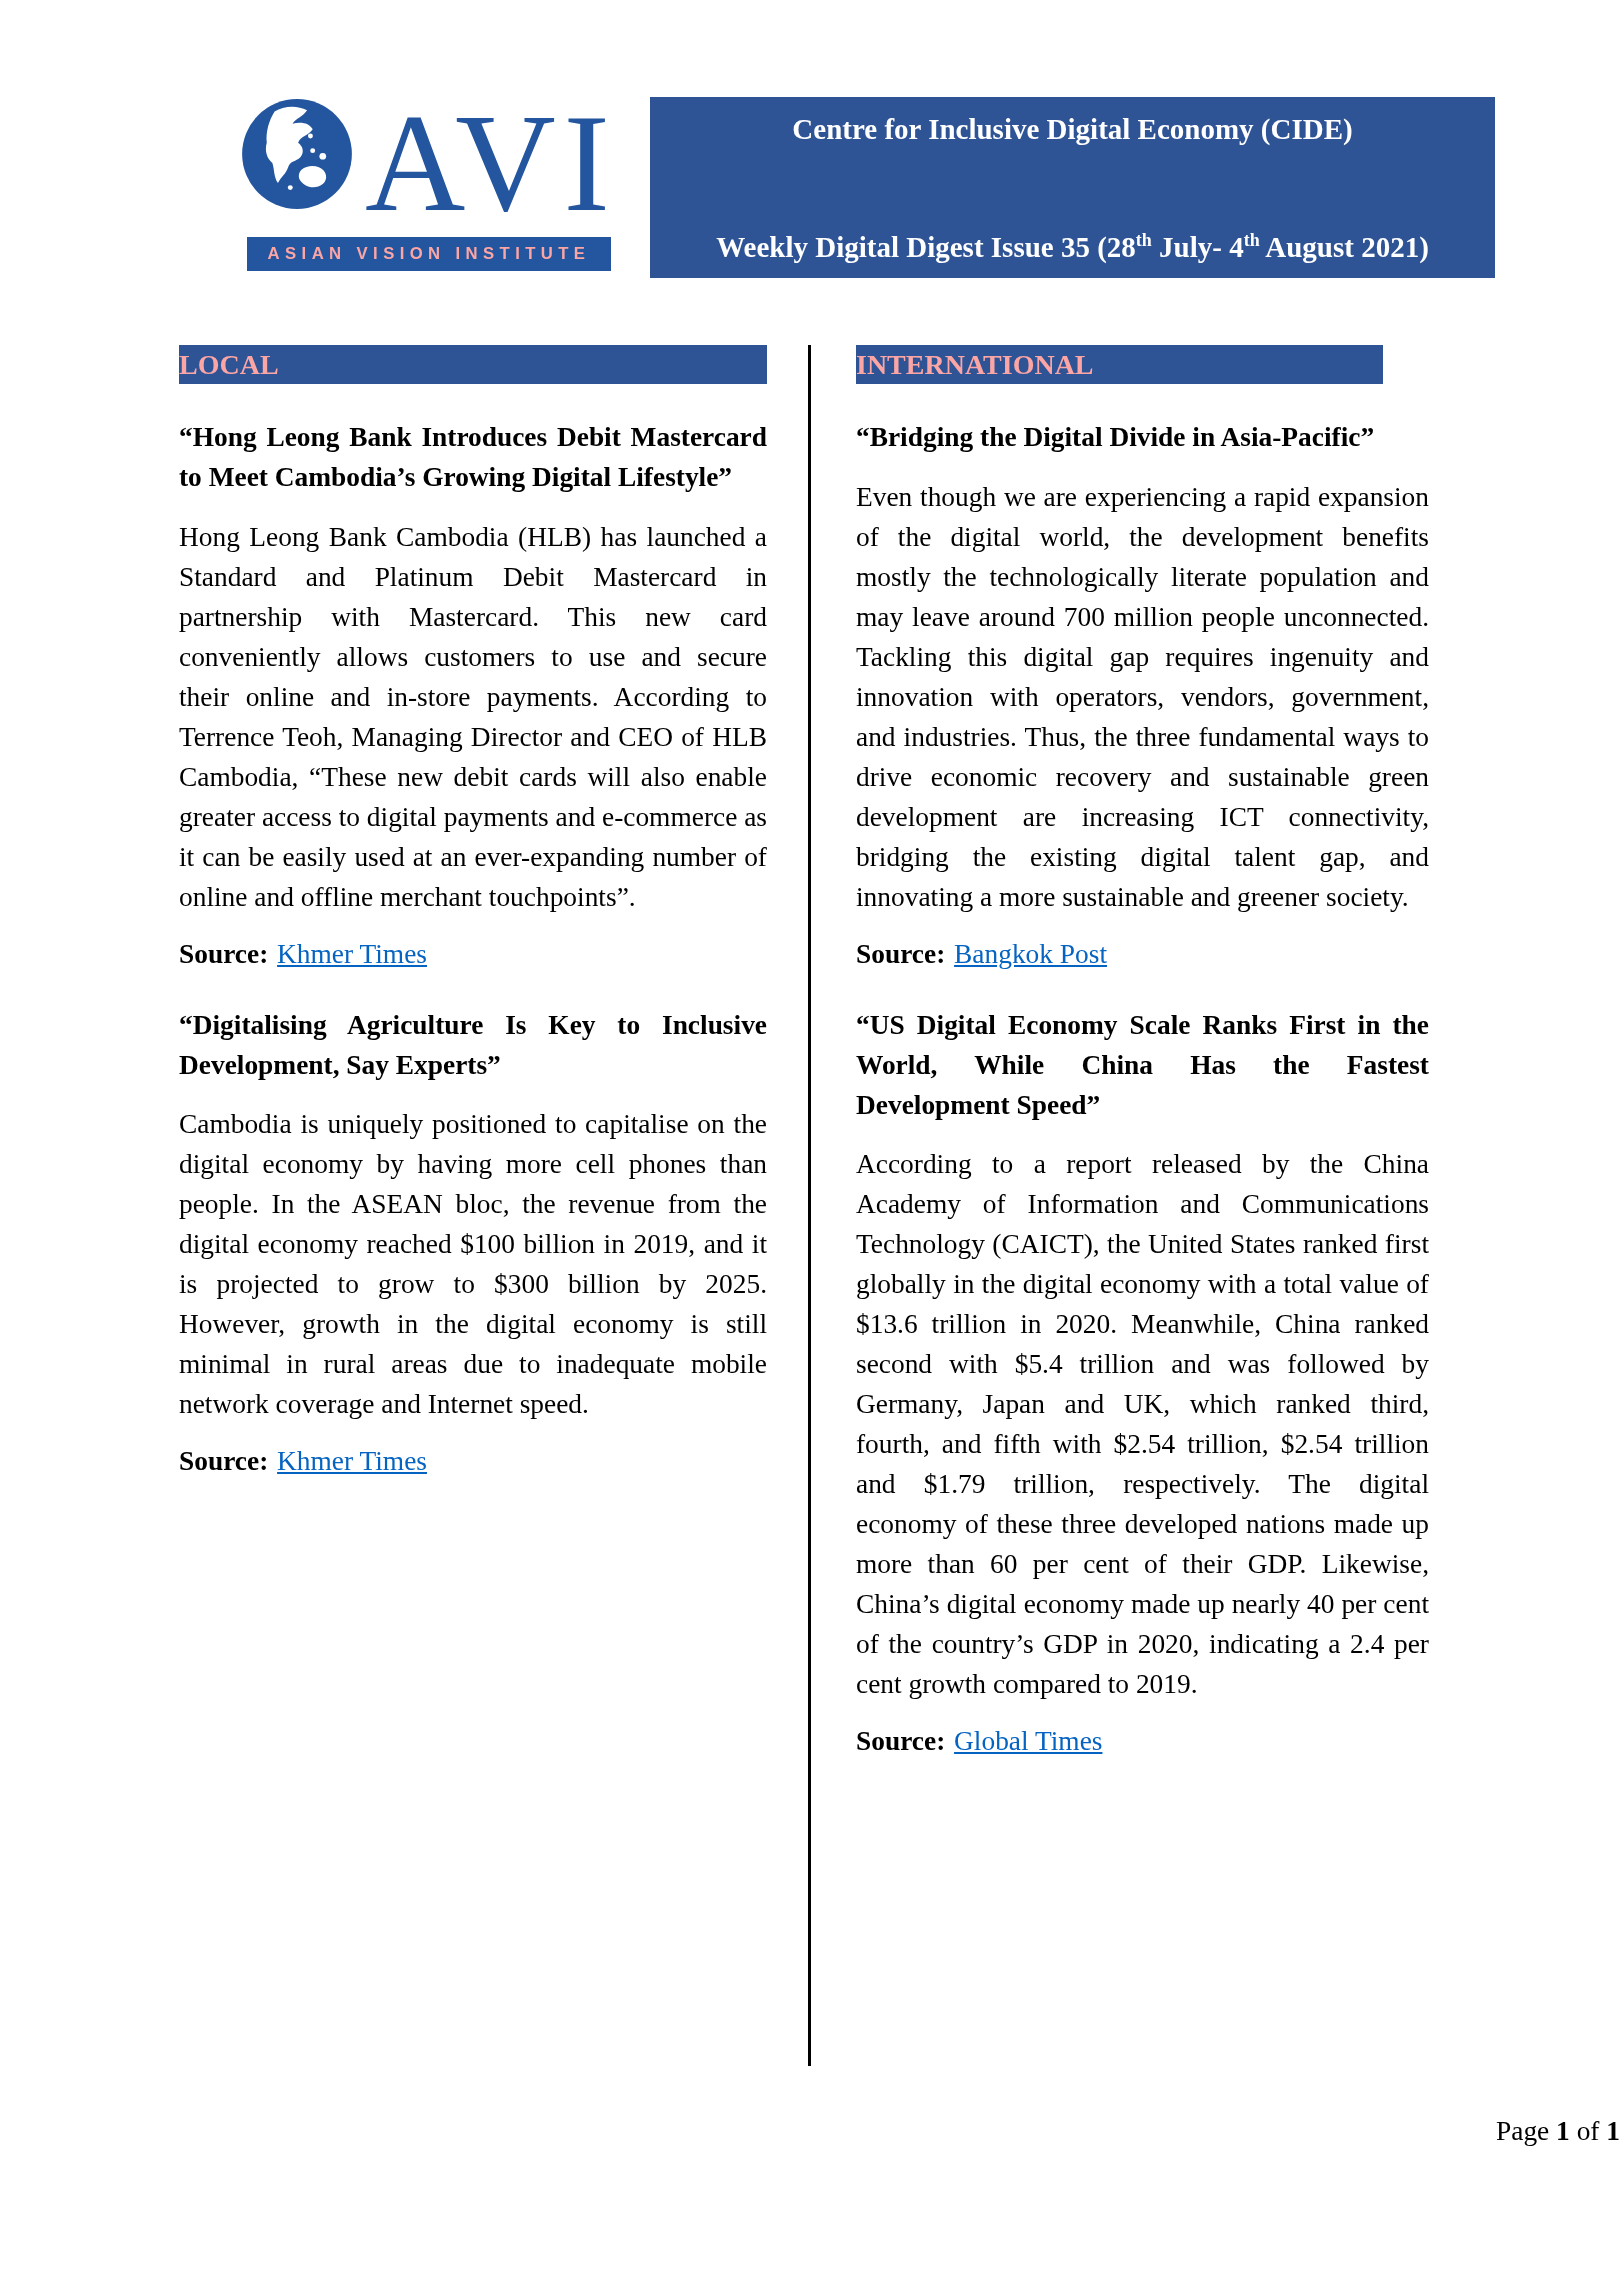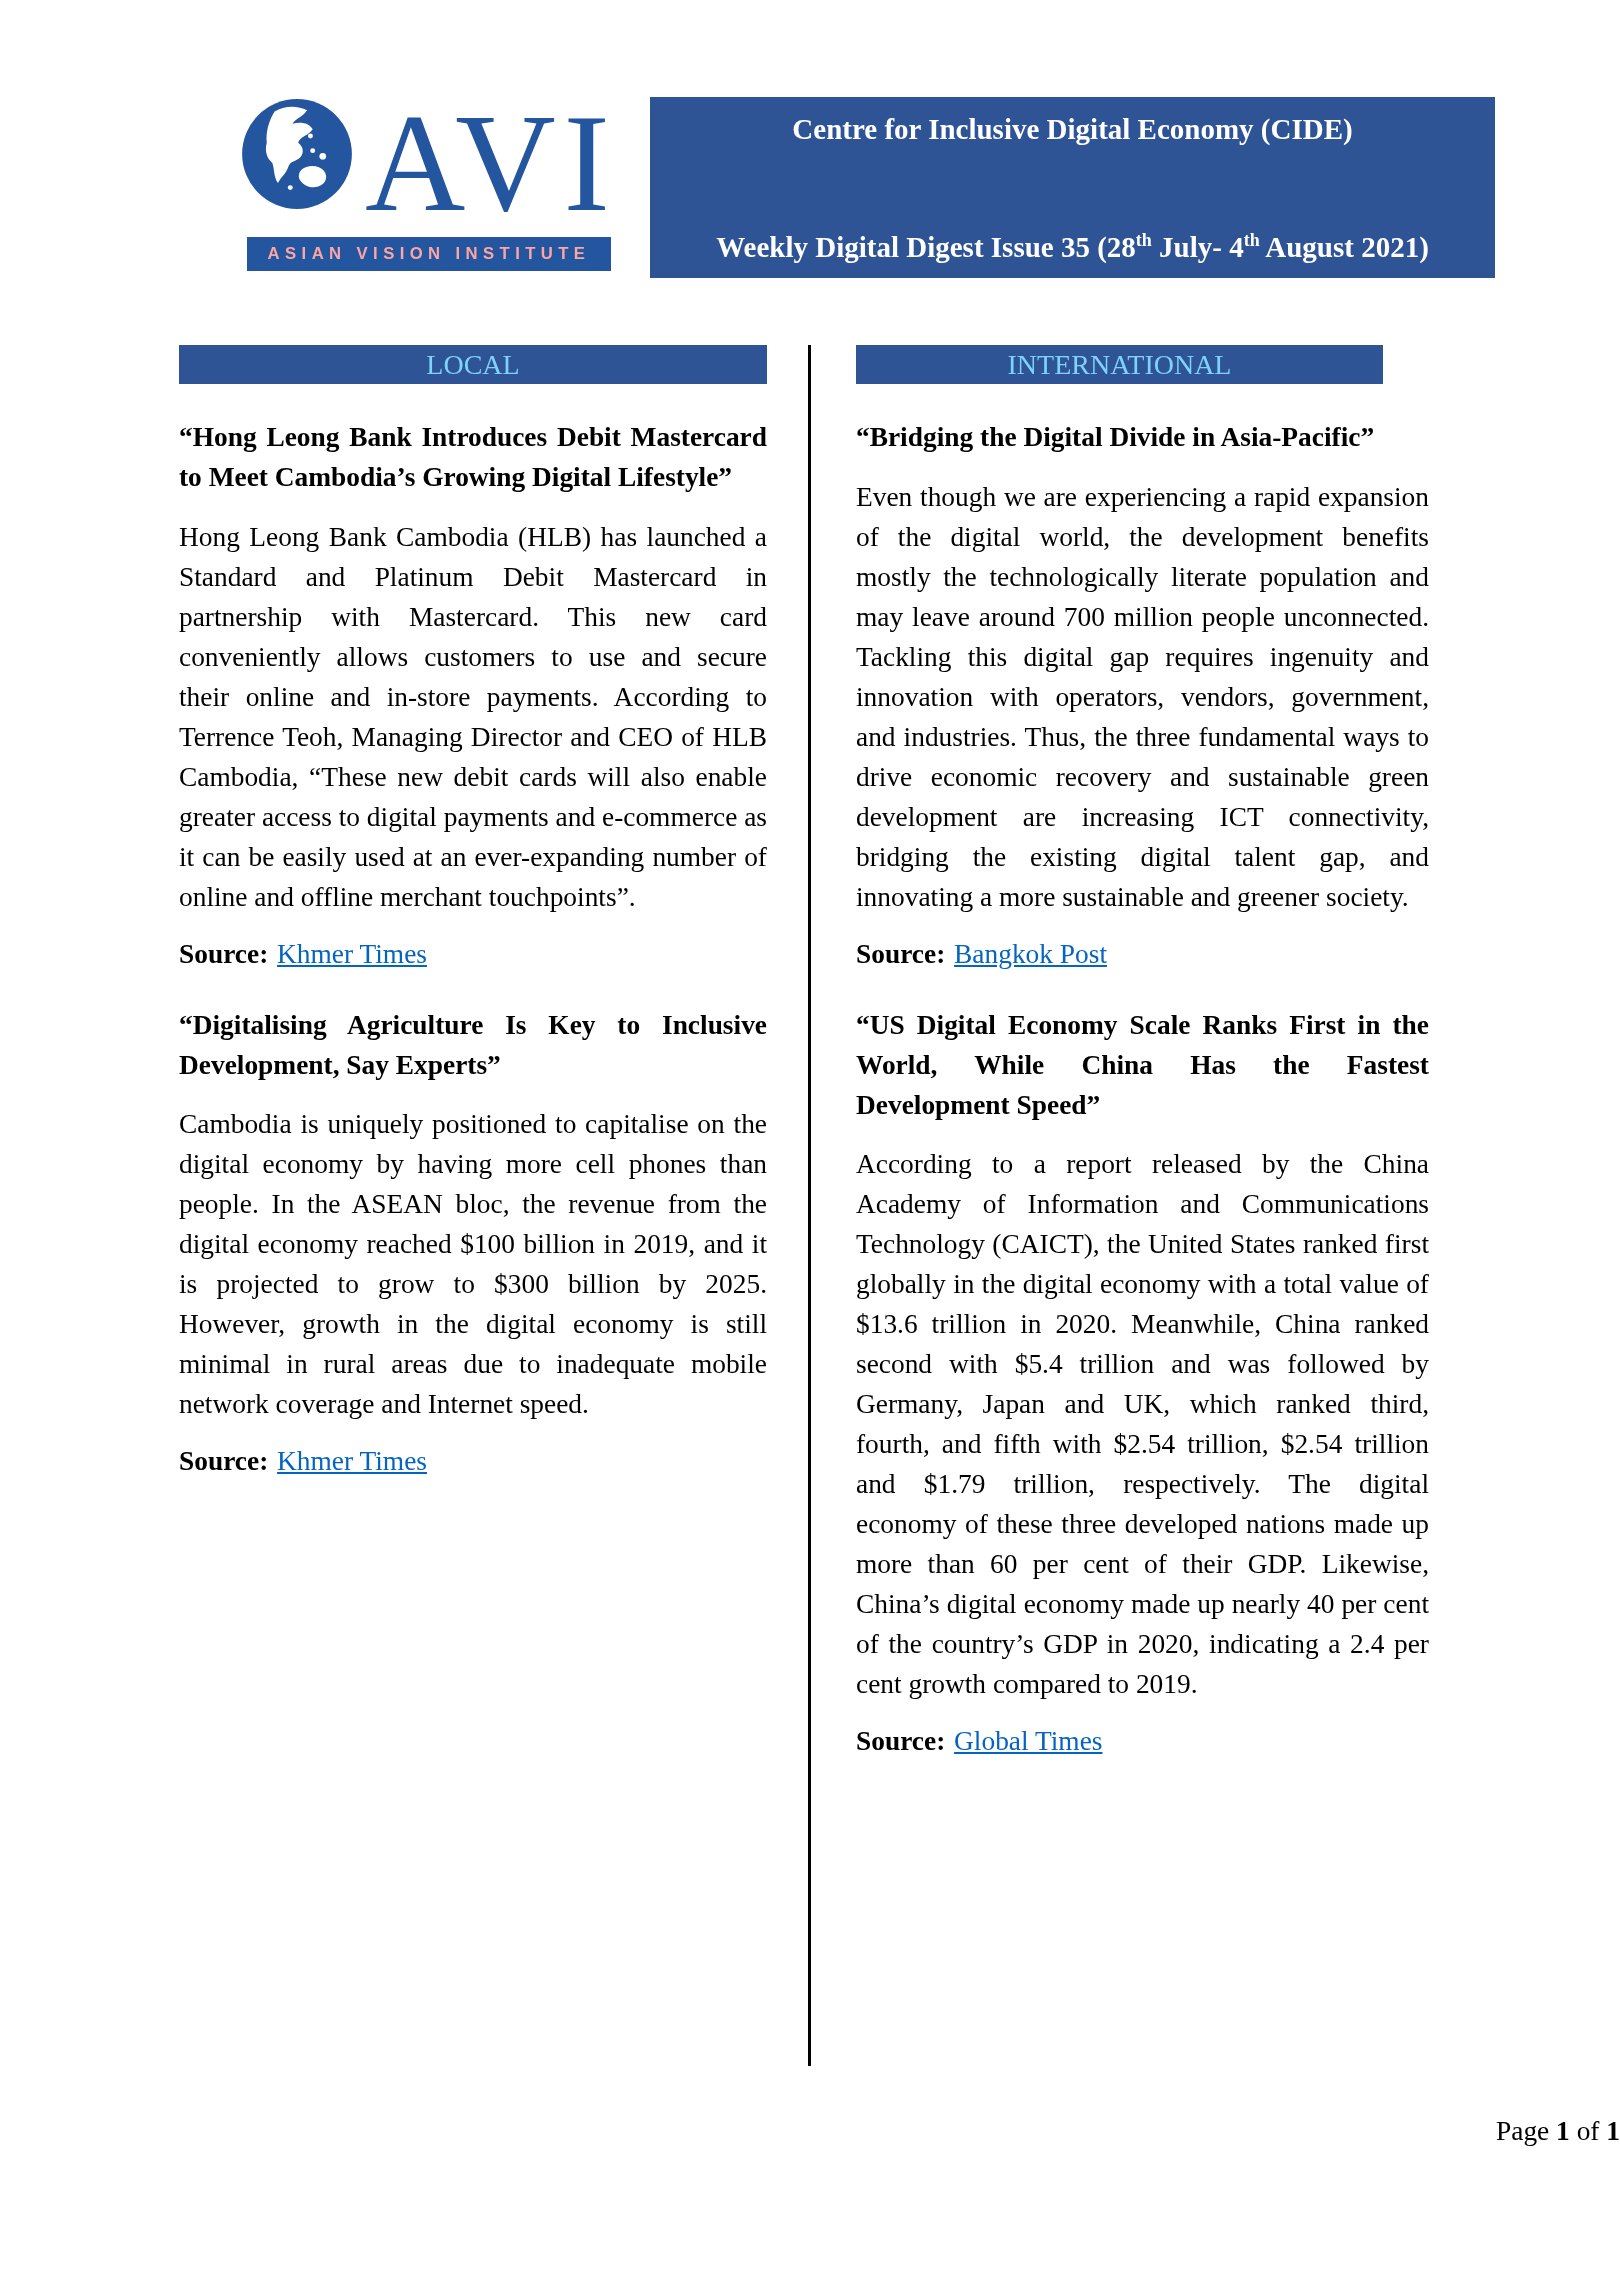--- a/index.html
+++ b/index.html
@@ -75,24 +75,23 @@
     line-height: 33px;
   }
   .banner sup { font-size: 0.62em; vertical-align: super; line-height: 0; }
 
   
   .section-bar {
     position: absolute;
     top: 345px;
     height: 39px;
     background: var(--banner-blue);
-    color: #7dd3fc;
-    font-weight: normal;
+    color: #fca5a5;
+    font-weight: bold;
     font-size: 28px;
-    text-align: center;
     line-height: 39px;
   }
   .bar-local { left: 179px; width: 588px; }
   .bar-intl  { left: 856px; width: 527px; }
 
   
   .divider {
     position: absolute;
     left: 808px;
     top: 345px;

